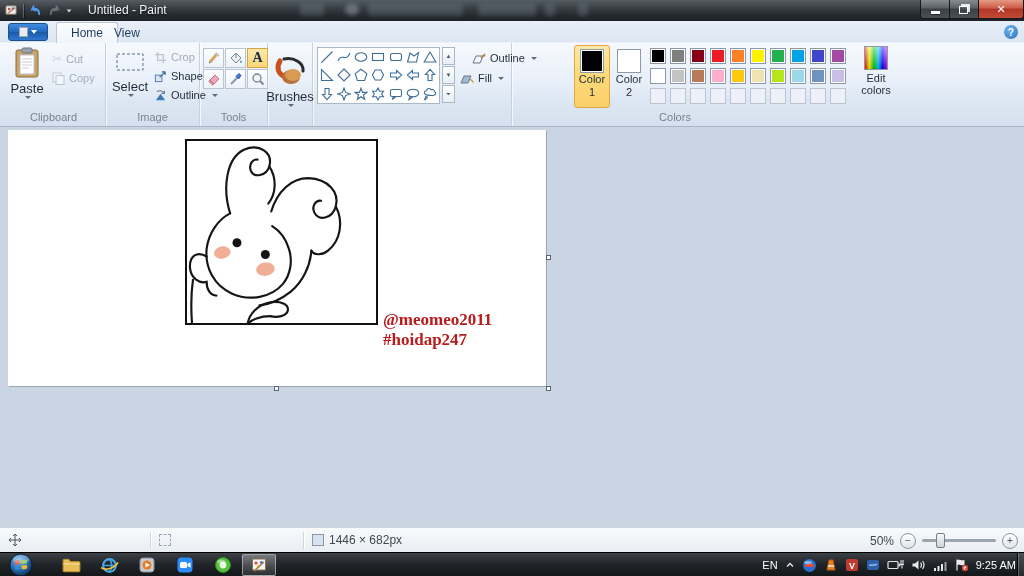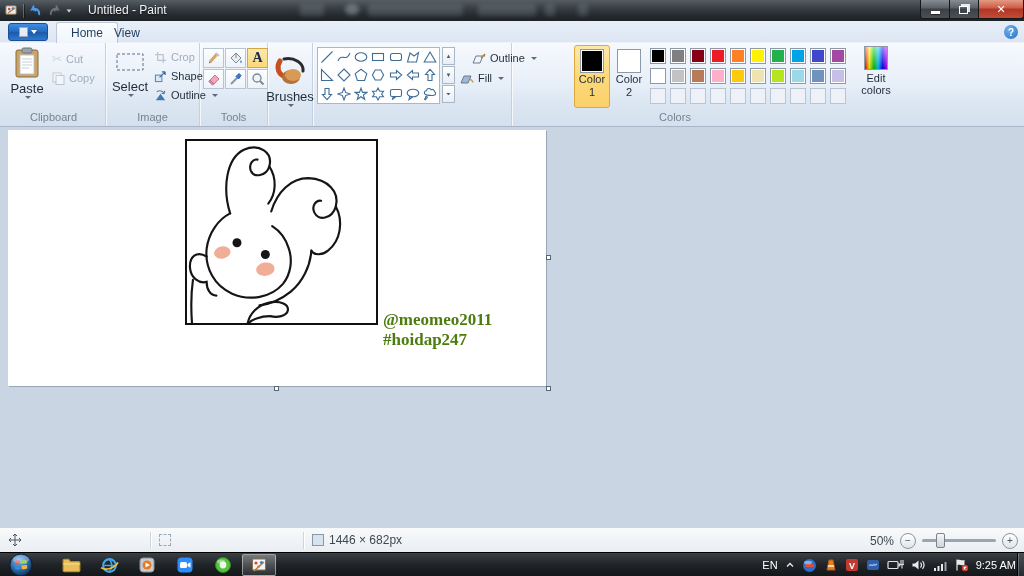--- a/index.html
+++ b/index.html
@@ -62,21 +62,21 @@
   .pswatch { width:16px; height:16px; border:1px solid #8d99a8; box-shadow:inset 0 0 0 1px #fff; }
   .pswatch.empty { border:1px solid #bb0; border:1px solid #b9c5d2; background:#eef2f8; box-shadow:none; }
   #editcolors { position:absolute; left:287px; top:3px; width:38px; height:62px; display:flex; flex-direction:column; align-items:center; }
   #rainbow { width:24px; height:24px; border:1px solid #8d99a8;
     background:linear-gradient(180deg,rgba(255,255,255,.55),rgba(0,0,0,.15)),linear-gradient(90deg,#f00,#ff0,#0c0,#0cf,#00f,#c0f); }
   #editcolors .lbl { font-size:11px; color:#1f2c38; text-align:center; line-height:12px; margin-top:2px; }
   
   #workarea { position:absolute; left:0; top:127px; width:1024px; height:400px; background:#c9d5e2; }
   #canvas { position:absolute; left:8px; top:3px; width:538px; height:256px; background:#fff; box-shadow:1px 1px 0 #97a5b4; }
   #bunny-frame { position:absolute; left:177px; top:9px; width:193px; height:186px; border:2px solid #111; }
-  #canvas-text { position:absolute; left:375px; top:180px; font-family:"Liberation Serif",serif; font-weight:bold; font-size:17px; color:#4d7c0f; line-height:20px; white-space:nowrap; }
+  #canvas-text { position:absolute; left:375px; top:180px; font-family:"Liberation Serif",serif; font-weight:bold; font-size:17px; color:#b91c1c; line-height:20px; white-space:nowrap; }
   .handle { position:absolute; width:5px; height:5px; background:#fff; border:1px solid #5c6670; }
   
   #statusbar { position:absolute; left:0; top:527px; width:1024px; height:25px;
     background:linear-gradient(180deg,#f8fafb,#e9eef3); border-top:1px solid #ccd3db; display:flex; align-items:center; font-size:12px; color:#3d4852; }
   .sb-sep { width:1px; height:17px; background:#cdd5dd; box-shadow:1px 0 0 #fff; }
   .sb-cell { display:flex; align-items:center; gap:5px; padding:0 8px; height:100%; }
   #zoom-cell { position:absolute; right:2px; top:0; height:25px; display:flex; align-items:center; gap:6px; padding-right:4px; }
   .zoombtn { width:16px; height:16px; border-radius:50%; border:1px solid #8a94a0; background:linear-gradient(180deg,#fff,#dfe5ea);
     display:flex; align-items:center; justify-content:center; font-size:10px; color:#4a5560; line-height:1; }
   #zoom-track { width:74px; height:3px; background:#9aa5b0; border-radius:2px; position:relative; }

